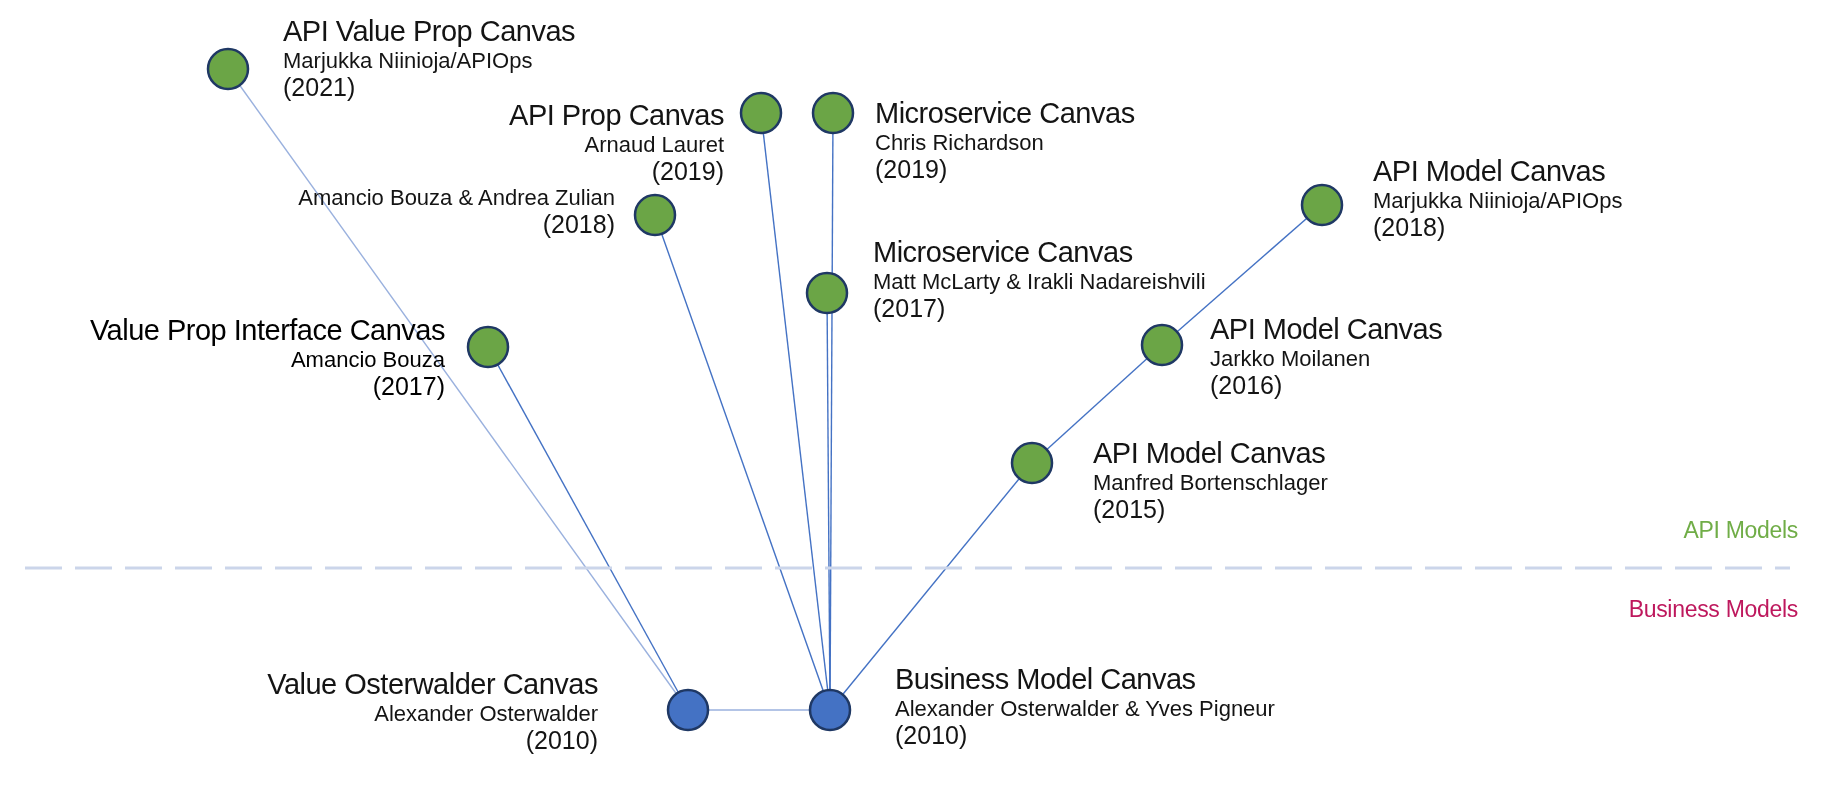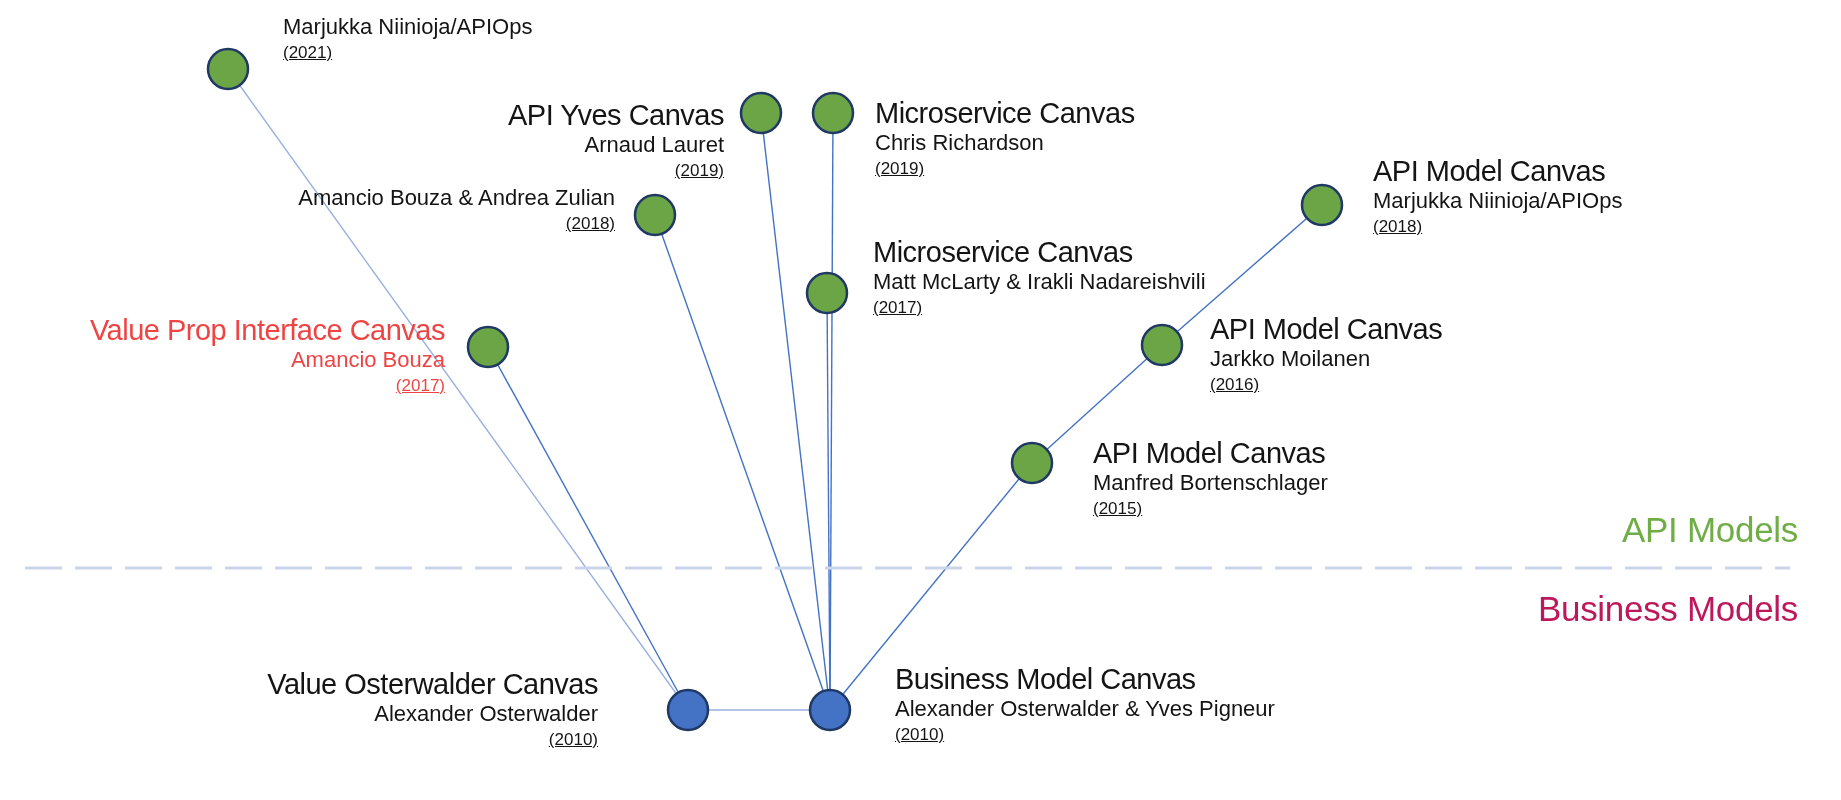--- a/index.html
+++ b/index.html
@@ -8,26 +8,26 @@
     width:1841px; height:800px;
     background:#ffffff;
     overflow:hidden;
     font-family:"Liberation Sans", sans-serif;
   }
   svg.diagram { position:absolute; left:0; top:0; }
   .labels-layer { position:absolute; left:0; top:0; width:100%; height:100%; }
   .node-label { position:absolute; color:#141414; white-space:nowrap; }
   .node-label .title { font-size:29px; line-height:34px; letter-spacing:-0.5px; }
   .node-label .author { font-size:22px; line-height:26px; }
-  .node-label .year { font-size:17px; line-height:26px;text-decoration:underline; }
+  .node-label .year { font-size:25px; line-height:26px; }
   .align-right { text-align:right; }
   .align-left { text-align:left; }
   .region-label {
     position:absolute; white-space:nowrap;
-    font-size:35px; line-height:34px; letter-spacing:-0.3px;
+    font-size:23px; line-height:34px; letter-spacing:-0.3px;
     text-align:right;
   }
 </style>
 </head>
 <body>
 
 <div class="canvas">
   <svg class="diagram" width="1841" height="800" viewBox="0 0 1841 800">
       <line x1="688" y1="710" x2="228" y2="69" stroke="#9AB1DE" stroke-width="1.4"></line>
       <line x1="688" y1="710" x2="488" y2="347" stroke="#4472C4" stroke-width="1.4"></line>
@@ -49,25 +49,26 @@
       <circle cx="488" cy="347" r="20" fill="#6BA546" stroke="#1F3864" stroke-width="2.5"></circle>
       <circle cx="1162" cy="345" r="20" fill="#6BA546" stroke="#1F3864" stroke-width="2.5"></circle>
       <circle cx="1032" cy="463" r="20" fill="#6BA546" stroke="#1F3864" stroke-width="2.5"></circle>
       <circle cx="688" cy="710" r="20" fill="#4472C4" stroke="#1F3864" stroke-width="2.5"></circle>
       <circle cx="830" cy="710" r="20" fill="#4472C4" stroke="#1F3864" stroke-width="2.5"></circle>
     </svg>
   <div class="labels-layer">
     <div class="region-label" style="right: 43px; top: 513px; color: rgb(112, 173, 71);">API Models</div>
     <div class="region-label" style="right: 43px; top: 592px; color: #be185d;">Business Models</div>
   <div class="node-label align-left" style="left: 283px; top: 14px; color: rgb(20, 20, 20);">
+        <div class="title">API Value Prop Canvas</div>
         <div class="author">Marjukka Niinioja/APIOps</div>
         <div class="year">(2021)</div>
       </div>
       <div class="node-label align-right" style="right: 1117px; top: 98px; color: rgb(20, 20, 20);">
-        <div class="title">API Yves Canvas</div>
+        <div class="title">API Prop Canvas</div>
         <div class="author">Arnaud Lauret</div>
         <div class="year">(2019)</div>
       </div>
       <div class="node-label align-left" style="left: 875px; top: 96px; color: rgb(20, 20, 20);">
         <div class="title">Microservice Canvas</div>
         <div class="author">Chris Richardson</div>
         <div class="year">(2019)</div>
       </div>
       <div class="node-label align-right" style="right: 1226px; top: 185px; color: rgb(20, 20, 20);">
         <div class="author">Amancio Bouza &amp; Andrea Zulian</div>
@@ -76,21 +77,21 @@
       <div class="node-label align-left" style="left: 1373px; top: 154px; color: rgb(20, 20, 20);">
         <div class="title">API Model Canvas</div>
         <div class="author">Marjukka Niinioja/APIOps</div>
         <div class="year">(2018)</div>
       </div>
       <div class="node-label align-left" style="left: 873px; top: 235px; color: rgb(20, 20, 20);">
         <div class="title">Microservice Canvas</div>
         <div class="author">Matt McLarty &amp; Irakli Nadareishvili</div>
         <div class="year">(2017)</div>
       </div>
-      <div class="node-label align-right" style="right: 1396px; top: 313px; color: #ef4444;">
+      <div class="node-label align-right" style="right: 1396px; top: 313px; color: #000000;">
         <div class="title">Value Prop Interface Canvas</div>
         <div class="author">Amancio Bouza</div>
         <div class="year">(2017)</div>
       </div>
       <div class="node-label align-left" style="left: 1210px; top: 312px; color: rgb(20, 20, 20);">
         <div class="title">API Model Canvas</div>
         <div class="author">Jarkko Moilanen</div>
         <div class="year">(2016)</div>
       </div>
       <div class="node-label align-left" style="left: 1093px; top: 436px; color: rgb(20, 20, 20);">

